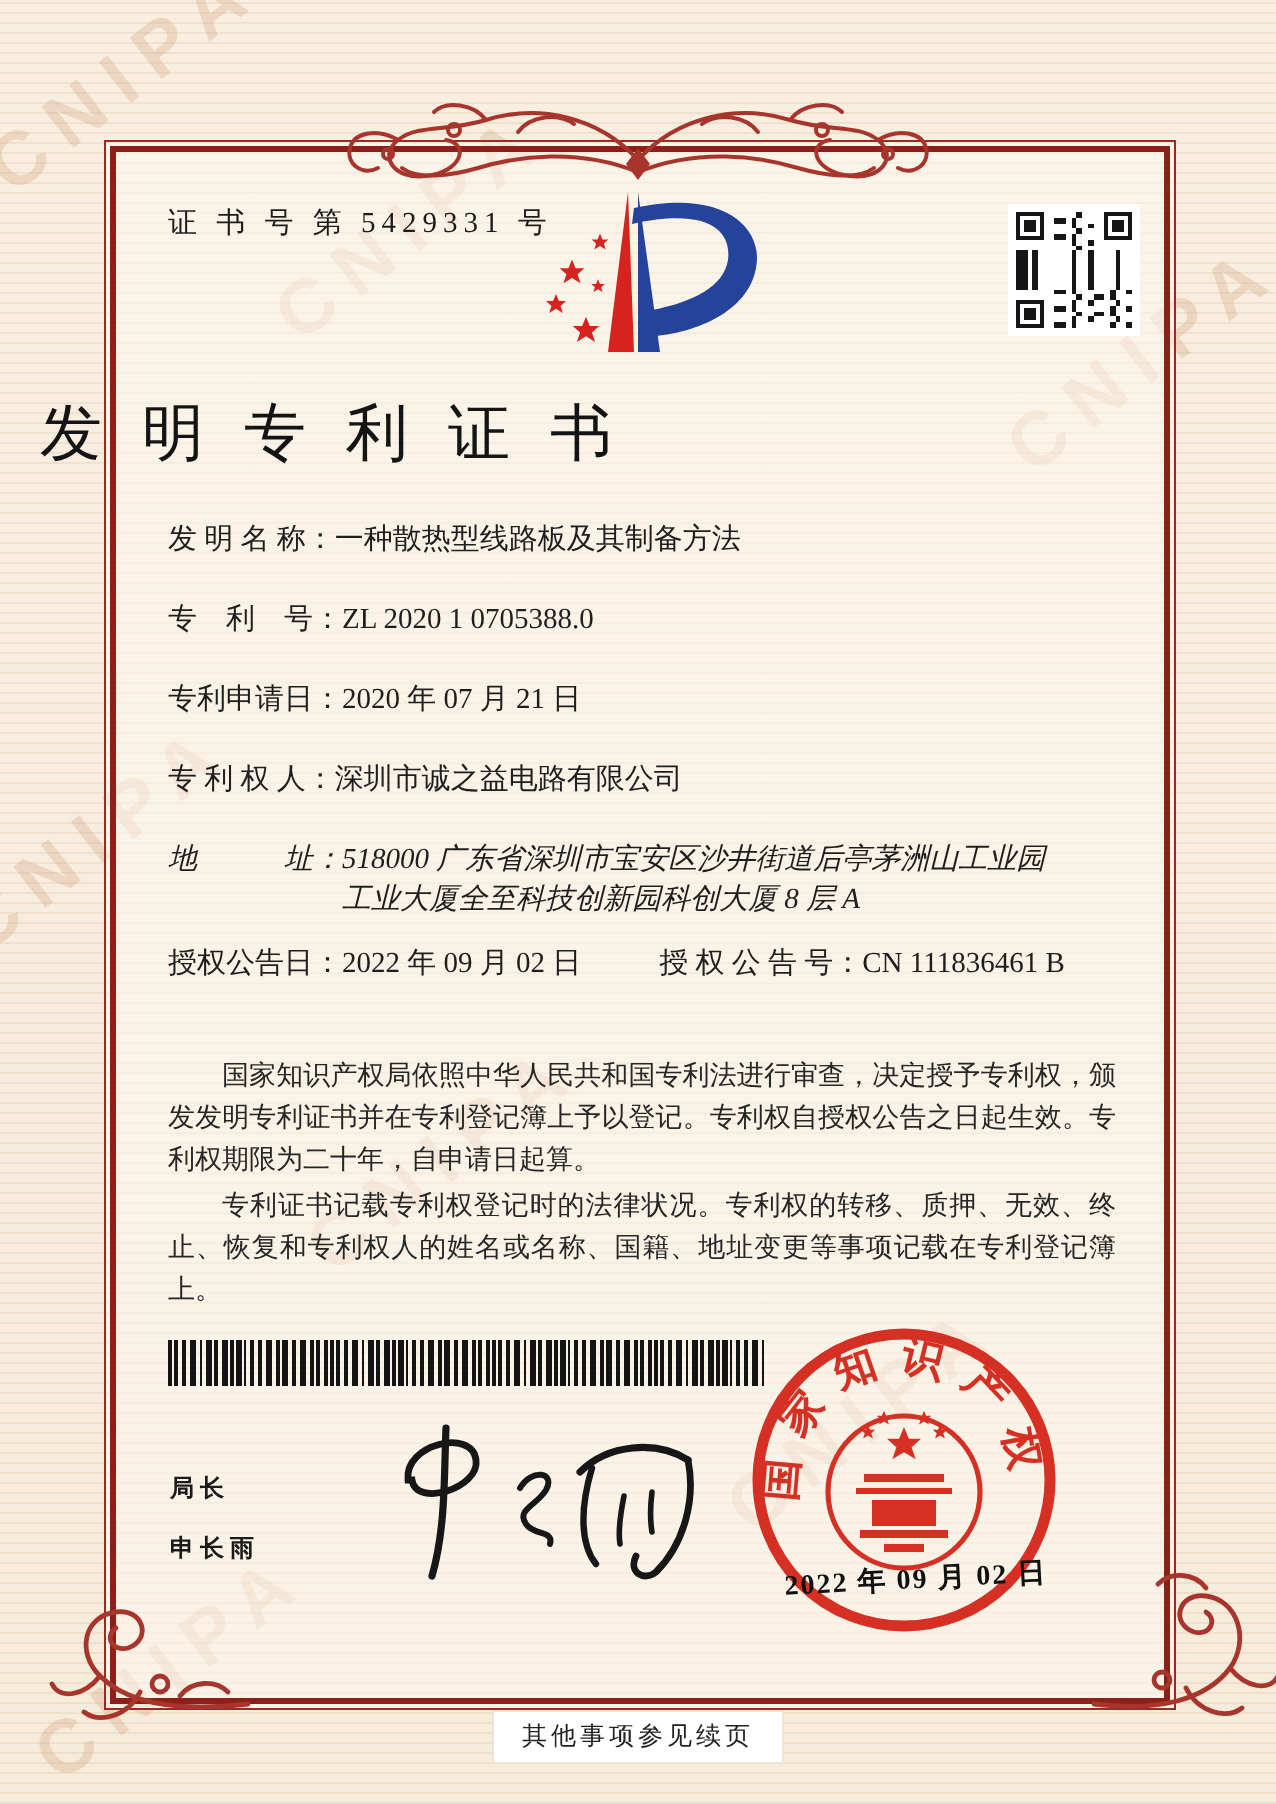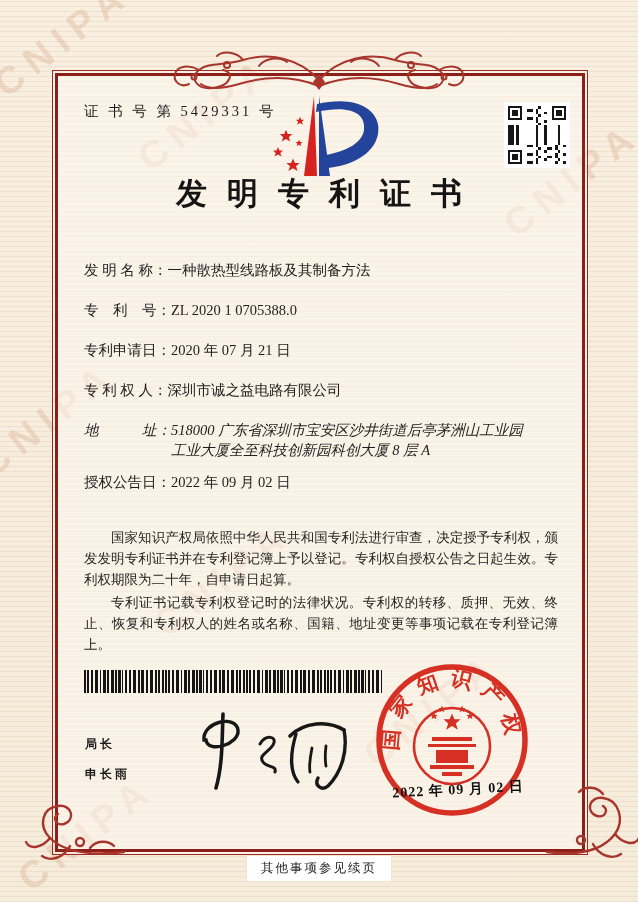--- a/index.html
+++ b/index.html
@@ -50,22 +50,22 @@
     position:absolute;left:504px;top:102px;width:66px;height:66px;
     background:#fff;padding:4px;box-sizing:border-box;
   }
   .qr-grid{position:relative;width:58px;height:58px;display:grid;
     grid-template-columns:repeat(21,1fr);grid-template-rows:repeat(21,1fr);}
   .qr-grid i{background:#161616;}
   .finder{position:absolute;width:14px;height:14px;border:2.5px solid #161616;box-sizing:border-box;background:#fff;}
   .finder::after{content:"";position:absolute;inset:2px;background:#161616;}
   .f-tl{left:0;top:0}.f-tr{right:0;top:0}.f-bl{left:0;bottom:0}
   .title{
-    position:absolute;left:0;right:0;top:173px;text-align:center;
-    font-size:31px;font-weight:bold;color:#141414;
+    position:absolute;left:0;right:0;top:196px;text-align:left;
+    font-size:31px;font-weight:normal;color:#141414;
   }
   .title span{letter-spacing:20px;padding-left:20px;}
   
   .fields{position:absolute;left:84px;top:260px;width:476px;font-size:14.5px;color:#1e1e1e;}
   .frow{display:flex;line-height:21px;margin-bottom:19px;}
   .flabel{flex:0 0 auto;white-space:nowrap;}
   .fvalue{flex:1 1 auto;}
   .addr-row{margin-bottom:12px;font-style:italic;}
   .addr-lines div{line-height:20px;}
   .grant-row{display:flex;gap:39px;margin-bottom:0;}
@@ -291,20 +291,24 @@
       <span class="fvalue addr-lines">
         <div>518000 广东省深圳市宝安区沙井街道后亭茅洲山工业园</div>
         <div>工业大厦全至科技创新园科创大厦 8 层 A</div>
       </span>
     </div>
     <div class="frow grant-row">
       <span class="pair">
         <span class="flabel">授权公告日：</span>
         <span>2022 年 09 月 02 日</span>
       </span>
+      <span class="pair">
+        <span class="flabel">授 权 公 告 号：</span>
+        <span>CN 111836461 B</span>
+      </span>
     </div>
   </div>
 
   <div class="paras">
     <p>国家知识产权局依照中华人民共和国专利法进行审查，决定授予专利权，颁发发明专利证书并在专利登记簿上予以登记。专利权自授权公告之日起生效。专利权期限为二十年，自申请日起算。</p>
     <p>专利证书记载专利权登记时的法律状况。专利权的转移、质押、无效、终止、恢复和专利权人的姓名或名称、国籍、地址变更等事项记载在专利登记簿上。</p>
   </div>
 
   <div class="barcode"><span style="width:2px;margin-right:1px"></span><span style="width:2px;margin-right:2px"></span><span style="width:2px;margin-right:2px"></span><span style="width:3px;margin-right:2px"></span><span style="width:1px;margin-right:2px"></span><span style="width:3px;margin-right:1px"></span><span style="width:2px;margin-right:2px"></span><span style="width:3px;margin-right:1px"></span><span style="width:2px;margin-right:1px"></span><span style="width:3px;margin-right:1px"></span><span style="width:1px;margin-right:2px"></span><span style="width:2px;margin-right:2px"></span><span style="width:2px;margin-right:2px"></span><span style="width:3px;margin-right:2px"></span><span style="width:2px;margin-right:1px"></span><span style="width:3px;margin-right:2px"></span><span style="width:2px;margin-right:2px"></span><span style="width:3px;margin-right:2px"></span><span style="width:2px;margin-right:1px"></span><span style="width:2px;margin-right:2px"></span><span style="width:2px;margin-right:1px"></span><span style="width:2px;margin-right:1px"></span><span style="width:2px;margin-right:2px"></span><span style="width:2px;margin-right:2px"></span><span style="width:3px;margin-right:2px"></span><span style="width:1px;margin-right:2px"></span><span style="width:3px;margin-right:1px"></span><span style="width:2px;margin-right:2px"></span><span style="width:3px;margin-right:1px"></span><span style="width:2px;margin-right:1px"></span><span style="width:3px;margin-right:1px"></span><span style="width:1px;margin-right:2px"></span><span style="width:2px;margin-right:2px"></span><span style="width:2px;margin-right:2px"></span><span style="width:3px;margin-right:2px"></span><span style="width:2px;margin-right:1px"></span><span style="width:3px;margin-right:2px"></span><span style="width:2px;margin-right:2px"></span><span style="width:3px;margin-right:2px"></span><span style="width:2px;margin-right:1px"></span><span style="width:2px;margin-right:2px"></span><span style="width:2px;margin-right:1px"></span><span style="width:2px;margin-right:1px"></span><span style="width:2px;margin-right:2px"></span><span style="width:2px;margin-right:2px"></span><span style="width:3px;margin-right:2px"></span><span style="width:1px;margin-right:2px"></span><span style="width:3px;margin-right:1px"></span><span style="width:2px;margin-right:2px"></span><span style="width:3px;margin-right:1px"></span><span style="width:2px;margin-right:1px"></span><span style="width:3px;margin-right:1px"></span><span style="width:1px;margin-right:2px"></span><span style="width:2px;margin-right:2px"></span><span style="width:2px;margin-right:2px"></span><span style="width:3px;margin-right:2px"></span><span style="width:2px;margin-right:1px"></span><span style="width:3px;margin-right:2px"></span><span style="width:2px;margin-right:2px"></span><span style="width:3px;margin-right:2px"></span><span style="width:2px;margin-right:1px"></span><span style="width:2px;margin-right:2px"></span><span style="width:2px;margin-right:1px"></span><span style="width:2px;margin-right:1px"></span><span style="width:2px;margin-right:2px"></span><span style="width:2px;margin-right:2px"></span><span style="width:3px;margin-right:2px"></span><span style="width:1px;margin-right:2px"></span><span style="width:3px;margin-right:1px"></span><span style="width:2px;margin-right:2px"></span><span style="width:3px;margin-right:1px"></span><span style="width:2px;margin-right:1px"></span><span style="width:3px;margin-right:1px"></span><span style="width:1px;margin-right:2px"></span><span style="width:2px;margin-right:2px"></span><span style="width:2px;margin-right:2px"></span><span style="width:3px;margin-right:2px"></span><span style="width:2px;margin-right:1px"></span></div>
 

